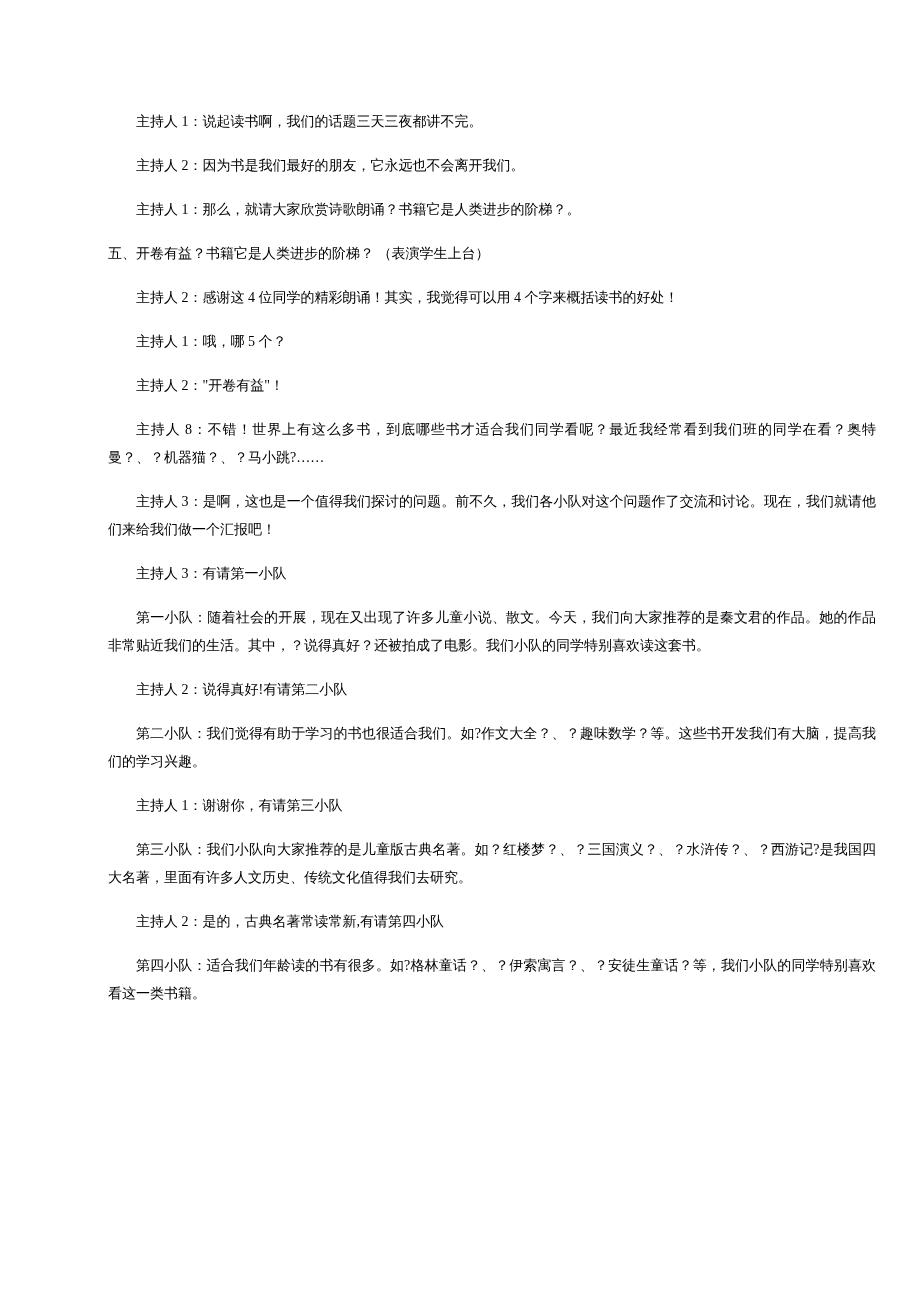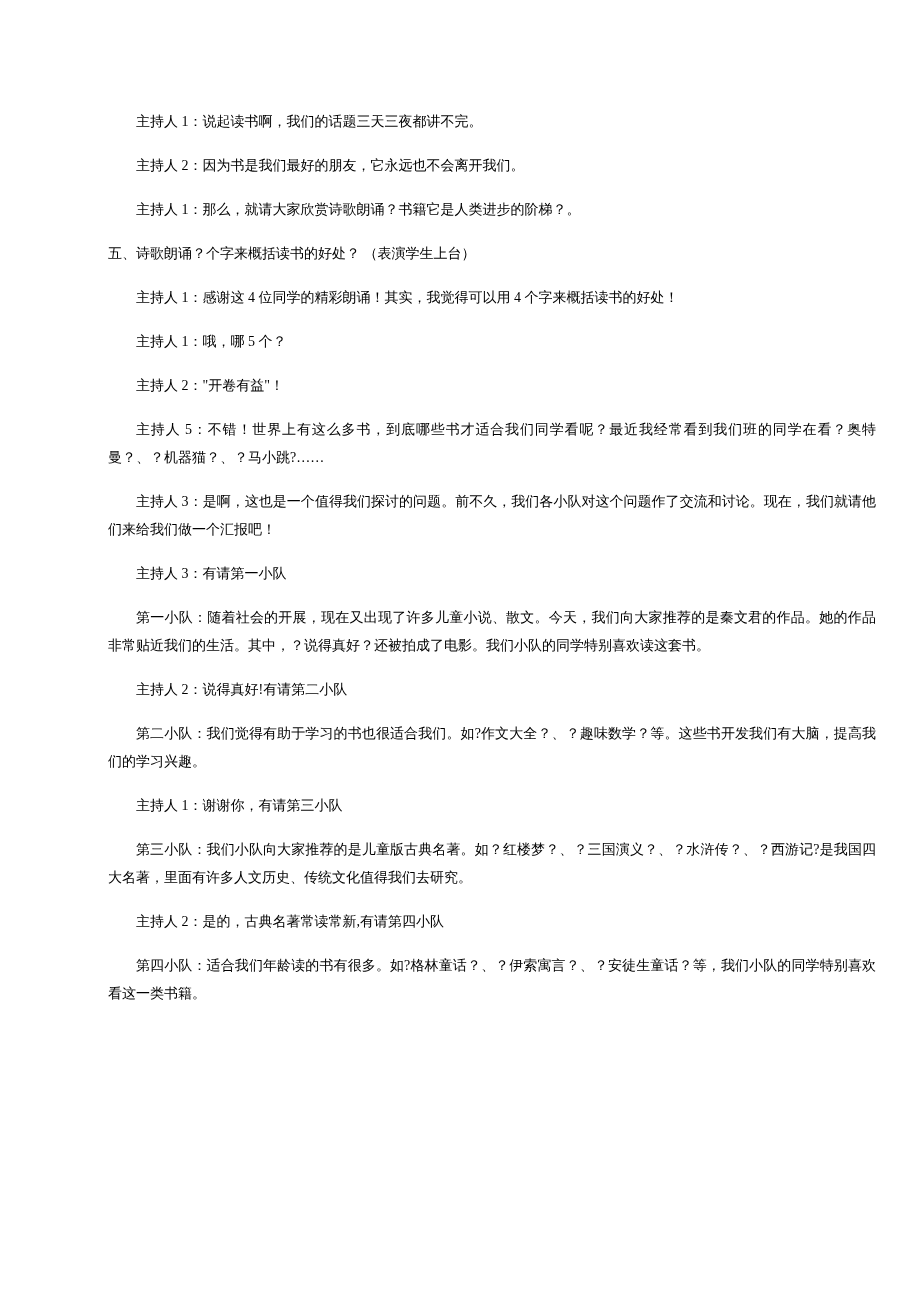--- a/index.html
+++ b/index.html
@@ -27,25 +27,25 @@
       padding-left: 0;
       text-indent: 0;
     }
   </style>
 </head>
 <body>
 
 <div class="paragraph">主持人 1：说起读书啊，我们的话题三天三夜都讲不完。</div>
 <div class="paragraph">主持人 2：因为书是我们最好的朋友，它永远也不会离开我们。</div>
 <div class="paragraph">主持人 1：那么，就请大家欣赏诗歌朗诵？书籍它是人类进步的阶梯？。</div>
-<div class="section-heading hanging">五、诗歌朗诵？个字来概括读书的好处？ （表演学生上台）</div>
-<div class="paragraph">主持人 1：感谢这 4 位同学的精彩朗诵！其实，我觉得可以用 4 个字来概括读书的好处！</div>
+<div class="section-heading hanging">五、开卷有益？书籍它是人类进步的阶梯？ （表演学生上台）</div>
+<div class="paragraph">主持人 2：感谢这 4 位同学的精彩朗诵！其实，我觉得可以用 4 个字来概括读书的好处！</div>
 <div class="paragraph">主持人 1：哦，哪 5 个？</div>
 <div class="paragraph">主持人 2："开卷有益"！</div>
-<div class="paragraph">主持人 5：不错！世界上有这么多书，到底哪些书才适合我们同学看呢？最近我经常看到我们班的同学在看？奥特曼？、？机器猫？、？马小跳?……</div>
+<div class="paragraph">主持人 8：不错！世界上有这么多书，到底哪些书才适合我们同学看呢？最近我经常看到我们班的同学在看？奥特曼？、？机器猫？、？马小跳?……</div>
 <div class="paragraph">主持人 3：是啊，这也是一个值得我们探讨的问题。前不久，我们各小队对这个问题作了交流和讨论。现在，我们就请他们来给我们做一个汇报吧！</div>
 <div class="paragraph">主持人 3：有请第一小队</div>
 <div class="paragraph">第一小队：随着社会的开展，现在又出现了许多儿童小说、散文。今天，我们向大家推荐的是秦文君的作品。她的作品非常贴近我们的生活。其中，？说得真好？还被拍成了电影。我们小队的同学特别喜欢读这套书。</div>
 <div class="paragraph">主持人 2：说得真好!有请第二小队</div>
 <div class="paragraph">第二小队：我们觉得有助于学习的书也很适合我们。如?作文大全？、？趣味数学？等。这些书开发我们有大脑，提高我们的学习兴趣。</div>
 <div class="paragraph">主持人 1：谢谢你，有请第三小队</div>
 <div class="paragraph">第三小队：我们小队向大家推荐的是儿童版古典名著。如？红楼梦？、？三国演义？、？水浒传？、？西游记?是我国四大名著，里面有许多人文历史、传统文化值得我们去研究。</div>
 <div class="paragraph">主持人 2：是的，古典名著常读常新,有请第四小队</div>
 <div class="paragraph">第四小队：适合我们年龄读的书有很多。如?格林童话？、？伊索寓言？、？安徒生童话？等，我们小队的同学特别喜欢看这一类书籍。</div>
 

